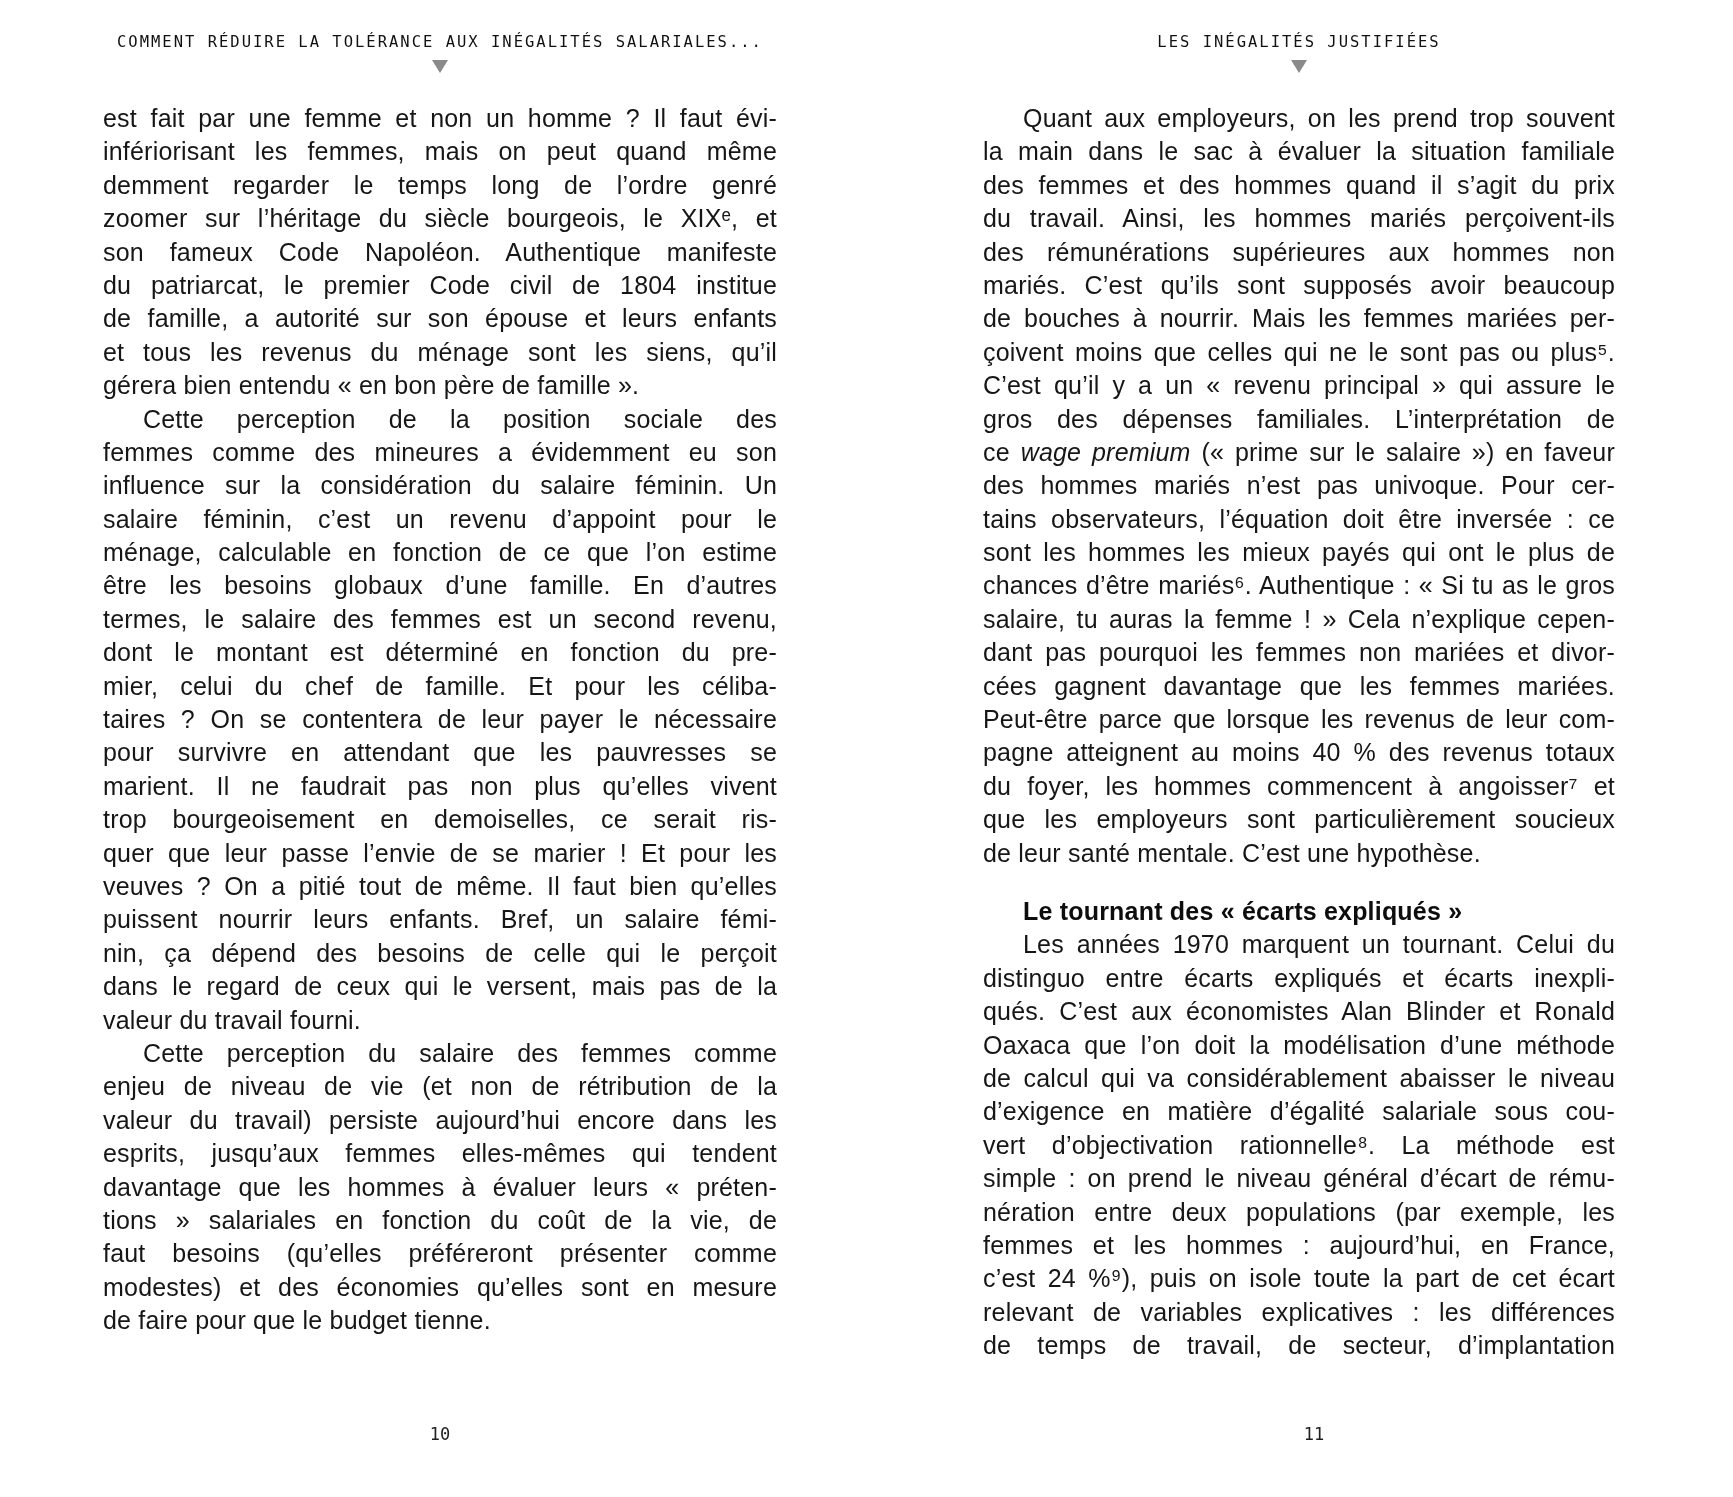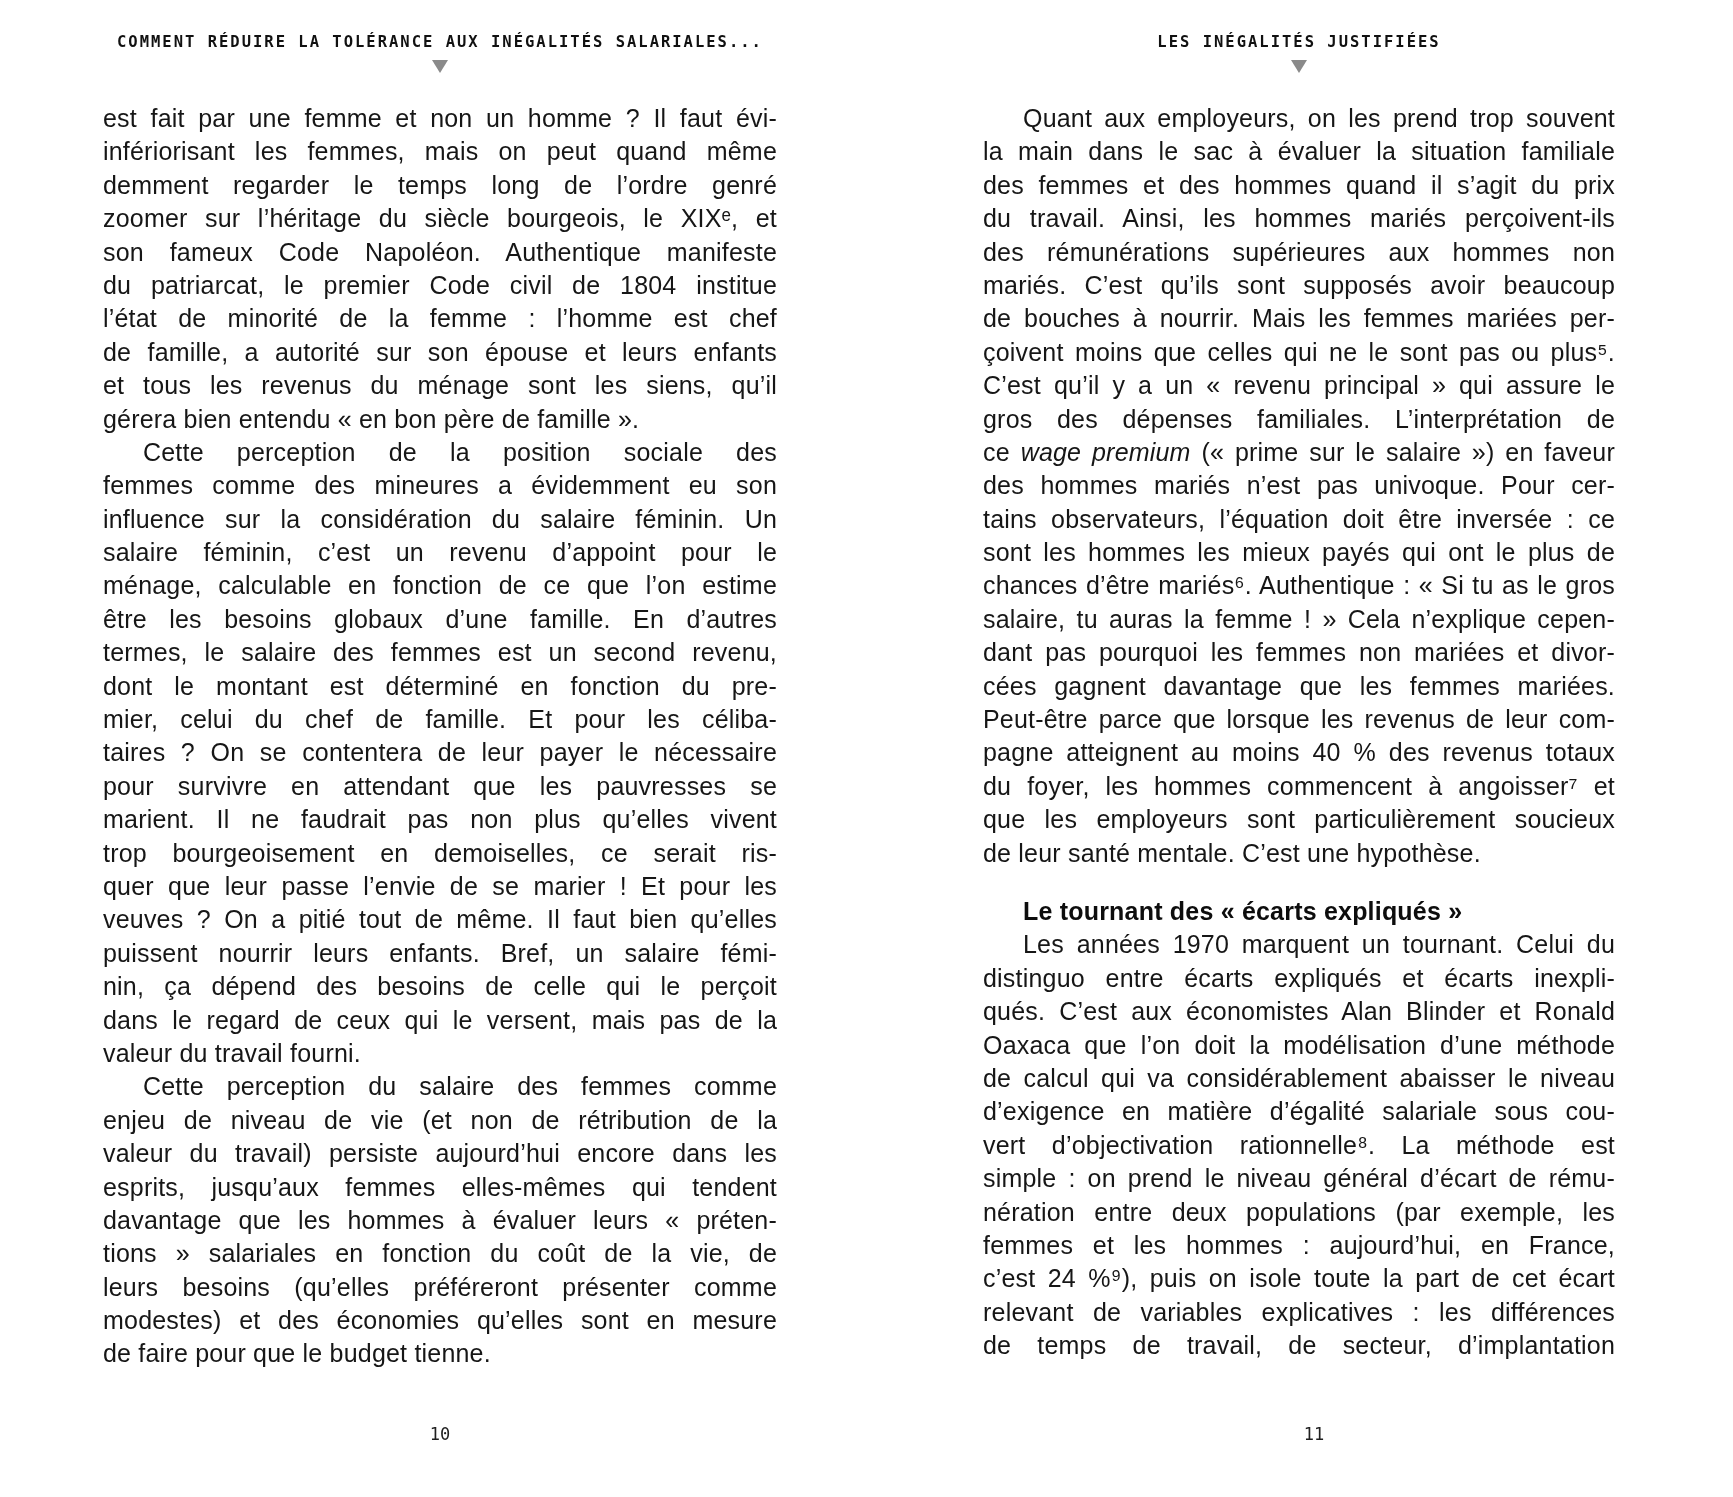--- a/index.html
+++ b/index.html
@@ -16,21 +16,21 @@
   }
   #left-page{left:0;width:866px;}
   #right-page{left:866px;width:867px;}
   .column{position:relative;}
   #left-page .column{margin:0 89px 0 103px;width:674px;}
   #right-page .column{margin:0 118px 12px 117px;width:632px;}
   .running-header{
     padding-top:33px;
     text-align:center;
     font-family:"DejaVu Sans Mono", monospace;
-    font-weight:700;
+    font-weight:400;
     font-size:15.5px;
     letter-spacing:2px;
     color:#111111;
     white-space:nowrap;
   }
   .ornament{
     margin:9px auto 0 auto;
     width:0;height:0;
     border-left:8px solid transparent;
     border-right:8px solid transparent;
@@ -84,21 +84,20 @@
     <div class="column">
       <div class="running-header">COMMENT RÉDUIRE LA TOLÉRANCE AUX INÉGALITÉS SALARIALES...</div>
       <div class="ornament"></div>
       <div class="body-text" id="left-body">
           <div class="line">est fait par une femme et non un homme ? Il faut évi-</div>
           <div class="line">infériorisant les femmes, mais on peut quand même</div>
           <div class="line">demment regarder le temps long de l’ordre genré</div>
           <div class="line">zoomer sur l’héritage du siècle bourgeois, le XIXᵉ, et</div>
           <div class="line">son fameux Code Napoléon. Authentique manifeste</div>
           <div class="line">du patriarcat, le premier Code civil de 1804 institue</div>
-          <div class="line">l’état de minorité de la femme : l’homme est chef</div>
           <div class="line">de famille, a autorité sur son épouse et leurs enfants</div>
           <div class="line">et tous les revenus du ménage sont les siens, qu’il</div>
           <div class="line para-end">gérera bien entendu « en bon père de famille ».</div>
           <div class="line indent">Cette perception de la position sociale des</div>
           <div class="line">femmes comme des mineures a évidemment eu son</div>
           <div class="line">influence sur la considération du salaire féminin. Un</div>
           <div class="line">salaire féminin, c’est un revenu d’appoint pour le</div>
           <div class="line">ménage, calculable en fonction de ce que l’on estime</div>
           <div class="line">être les besoins globaux d’une famille. En d’autres</div>
           <div class="line">termes, le salaire des femmes est un second revenu,</div>
@@ -113,21 +112,21 @@
           <div class="line">puissent nourrir leurs enfants. Bref, un salaire fémi-</div>
           <div class="line">nin, ça dépend des besoins de celle qui le perçoit</div>
           <div class="line">dans le regard de ceux qui le versent, mais pas de la</div>
           <div class="line para-end">valeur du travail fourni.</div>
           <div class="line indent">Cette perception du salaire des femmes comme</div>
           <div class="line">enjeu de niveau de vie (et non de rétribution de la</div>
           <div class="line">valeur du travail) persiste aujourd’hui encore dans les</div>
           <div class="line">esprits, jusqu’aux femmes elles-mêmes qui tendent</div>
           <div class="line">davantage que les hommes à évaluer leurs « préten-</div>
           <div class="line">tions » salariales en fonction du coût de la vie, de</div>
-          <div class="line">leurs besoins (qu’elles préféreront présenter comme</div>
+          <div class="line">faut besoins (qu’elles préféreront présenter comme</div>
           <div class="line">modestes) et des économies qu’elles sont en mesure</div>
           <div class="line para-end">de faire pour que le budget tienne.</div>
         </div>
     </div>
     <div class="page-number">10</div>
   </div>
 
   <div class="page" id="right-page">
     <div class="column">
       <div class="running-header">LES INÉGALITÉS JUSTIFIÉES</div>

